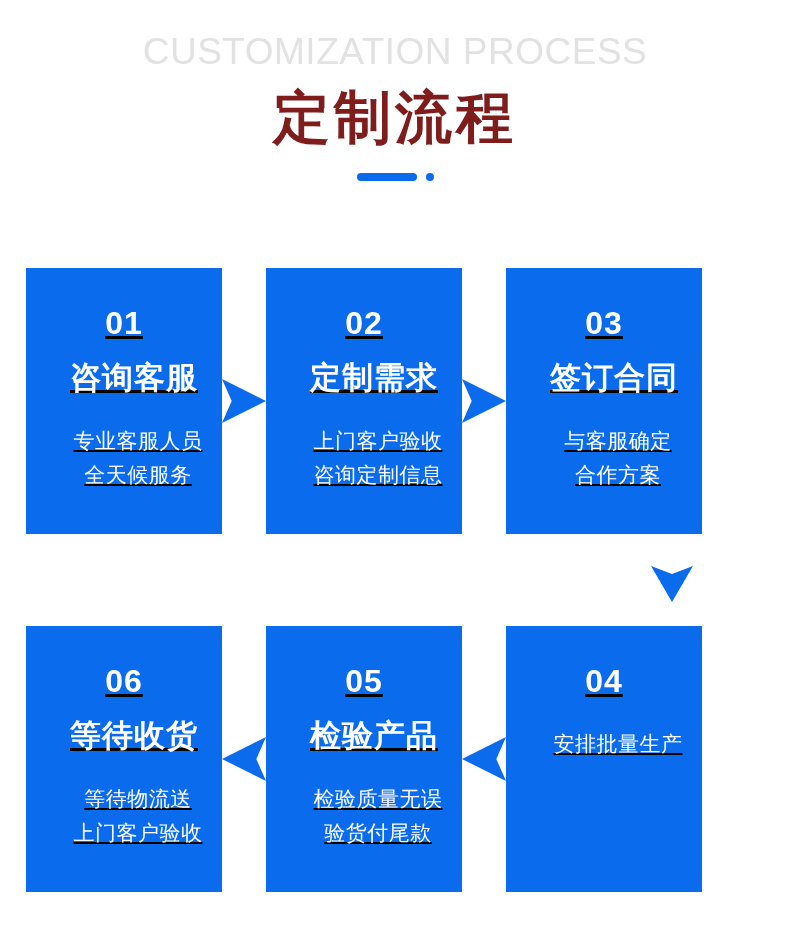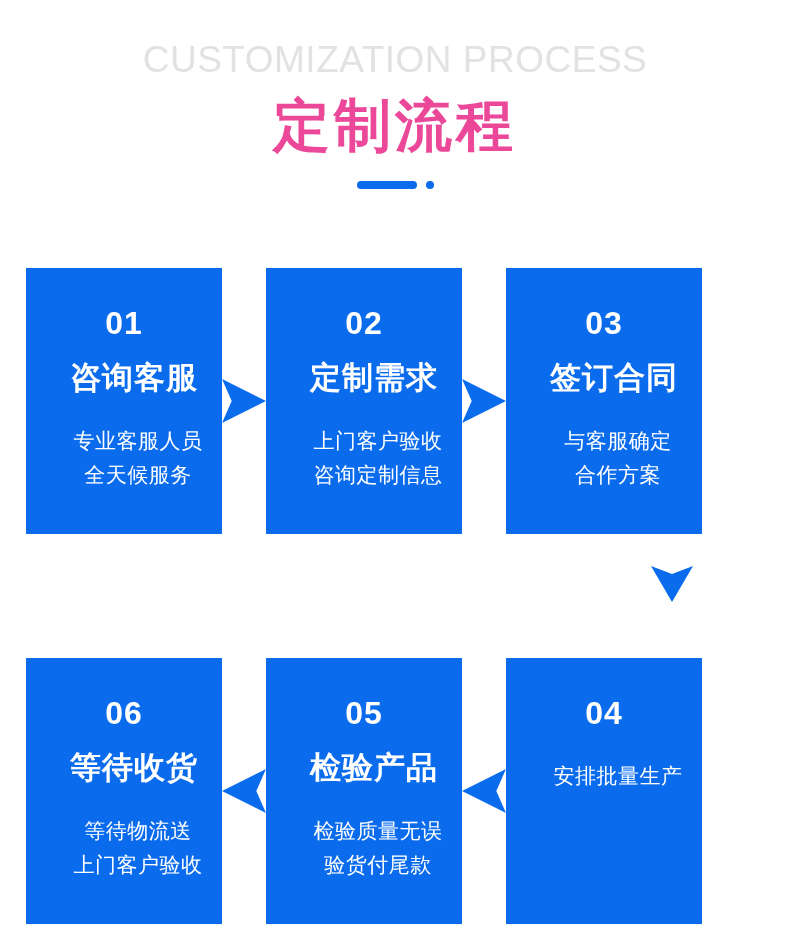--- a/index.html
+++ b/index.html
@@ -11,36 +11,36 @@
     height: 950px;
     background: #ffffff;
     font-family: "Liberation Sans", "DejaVu Sans", sans-serif;
     overflow: hidden;
     position: relative;
   }
 
   
   .header {
     width: 100%;
-    padding-top: 40px;
+    padding-top: 32px;
     text-align: center;
   }
   .header-eyebrow {
     font-size: 37px;
     letter-spacing: 0.5px;
     color: #e2e2e2;
     font-weight: 400;
     line-height: 1.1;
     white-space: nowrap;
   }
   .header-title {
     margin-top: 12px;
     font-size: 57px;
     font-weight: 700;
-    color: #ec4899;
+    color: #7f1d1d;
     letter-spacing: 4px;
     line-height: 1.15;
   }
   .header-divider {
     margin-top: 22px;
     height: 9px;
     display: flex;
     align-items: center;
     justify-content: center;
     gap: 9px;
@@ -58,23 +58,24 @@
     background: #0a6ced;
   }
 
   
   .flow-row {
     position: absolute;
     left: 26px;
     width: 672px;
     display: flex;
     align-items: stretch;
+    text-decoration: underline;
   }
   .row-top { top: 268px; height: 266px; }
-  .row-bottom { top: 658px; height: 266px; }
+  .row-bottom { top: 626px; height: 266px; }
 
   .card {
     width: 196px;
     background: #0a6ced;
     color: #ffffff;
     box-sizing: border-box;
     padding-top: 38px;
     text-align: center;
     flex: 0 0 196px;
   }

